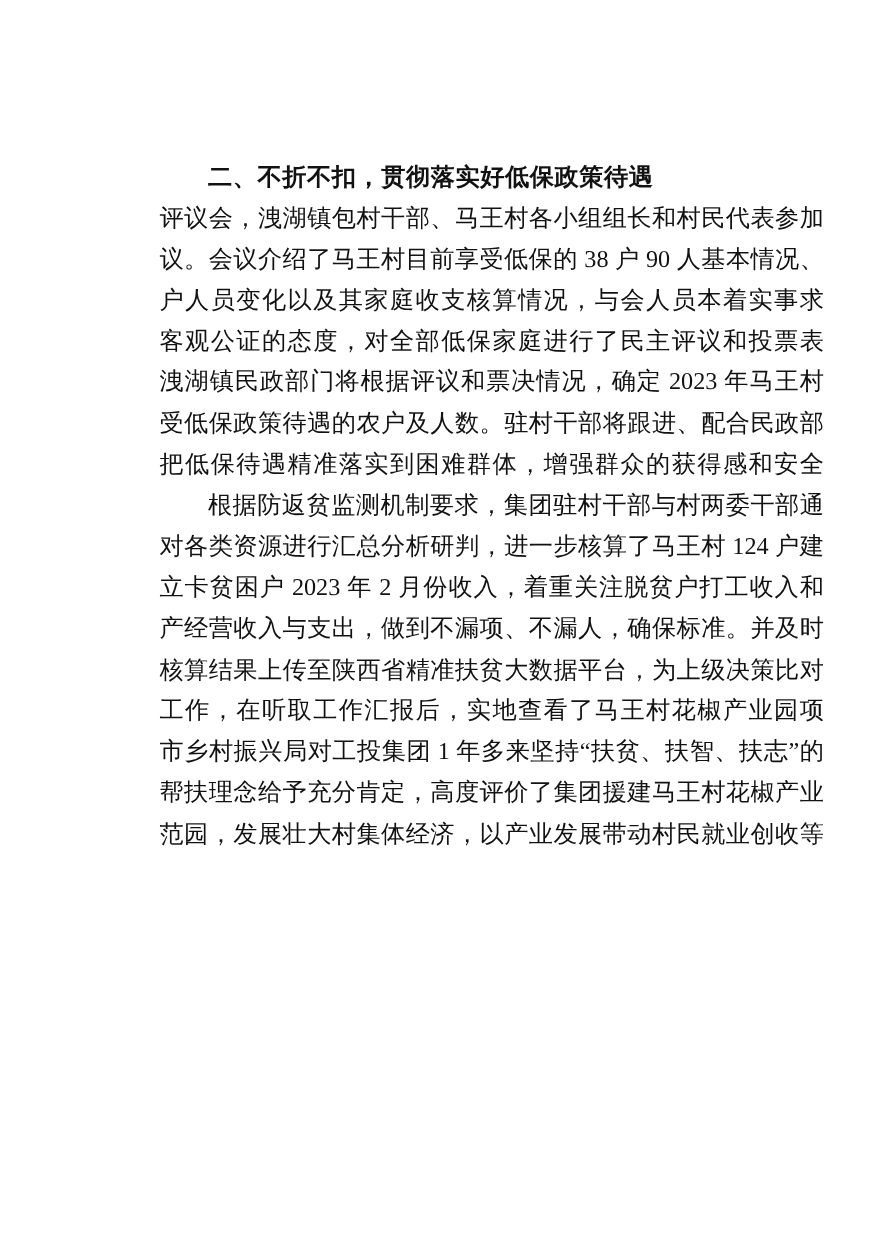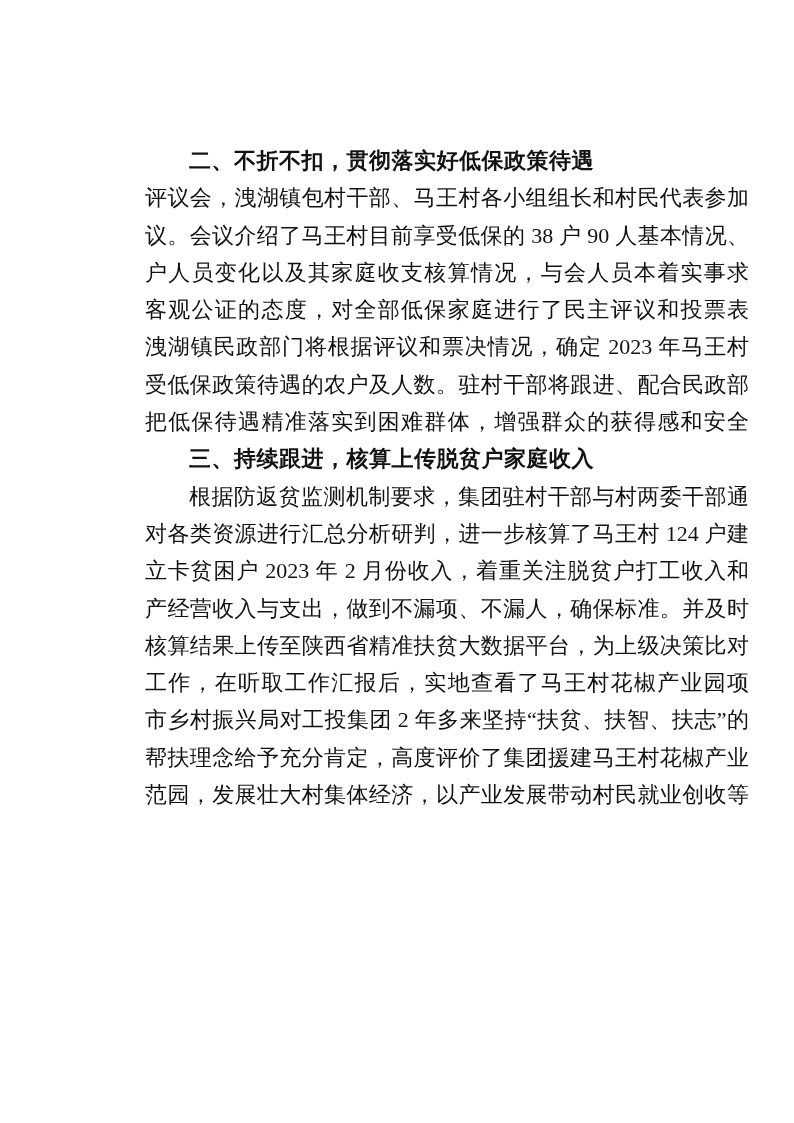--- a/index.html
+++ b/index.html
@@ -54,26 +54,25 @@
 
     <div class="line heading">二、不折不扣，贯彻落实好低保政策待遇</div>
     <div class="line">评议会，洩湖镇包村干部、马王村各小组组长和村民代表参加会</div>
     <div class="line">议。会议介绍了马王村目前享受低保的 38 户 90 人基本情况、每</div>
     <div class="line">户人员变化以及其家庭收支核算情况，与会人员本着实事求是、</div>
     <div class="line">客观公证的态度，对全部低保家庭进行了民主评议和投票表决。</div>
     <div class="line">洩湖镇民政部门将根据评议和票决情况，确定 2023 年马王村享</div>
     <div class="line">受低保政策待遇的农户及人数。驻村干部将跟进、配合民政部门</div>
     <div class="line">把低保待遇精准落实到困难群体，增强群众的获得感和安全感。</div>
 
-    <div class="line heading">三、持续跟进，核算上传脱贫户家庭收入</div>
     <div class="line indent">根据防返贫监测机制要求，集团驻村干部与村两委干部通过</div>
     <div class="line">对各类资源进行汇总分析研判，进一步核算了马王村 124 户建档</div>
     <div class="line">立卡贫困户 2023 年 2 月份收入，着重关注脱贫户打工收入和生</div>
     <div class="line">产经营收入与支出，做到不漏项、不漏人，确保标准。并及时将</div>
     <div class="line">核算结果上传至陕西省精准扶贫大数据平台，为上级决策比对提</div>
 
     <div class="line">工作，在听取工作汇报后，实地查看了马王村花椒产业园项目。</div>
-    <div class="line">市乡村振兴局对工投集团 2 年多来坚持“扶贫、扶智、扶志”的</div>
+    <div class="line">市乡村振兴局对工投集团 1 年多来坚持“扶贫、扶智、扶志”的</div>
     <div class="line">帮扶理念给予充分肯定，高度评价了集团援建马王村花椒产业示</div>
     <div class="line">范园，发展壮大村集体经济，以产业发展带动村民就业创收等举</div>
 
   </div>
 </div>
 
 </body></html>

